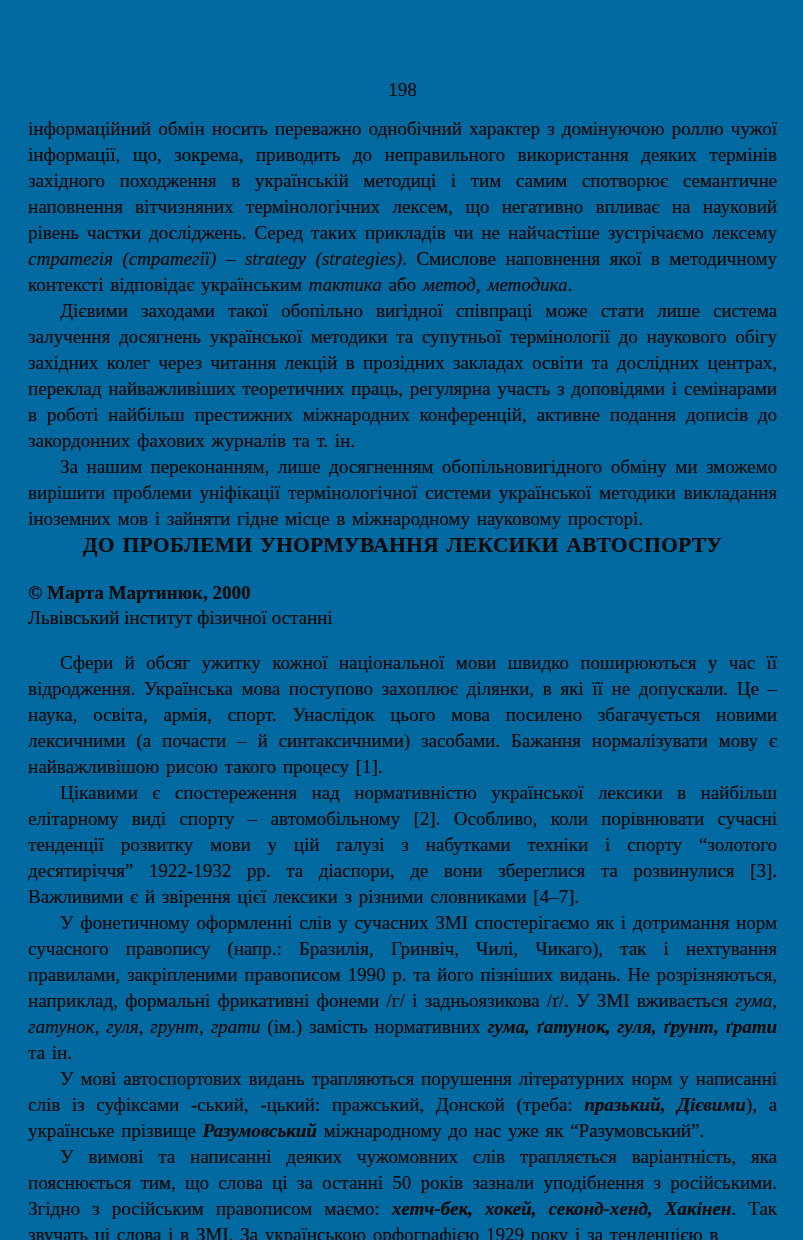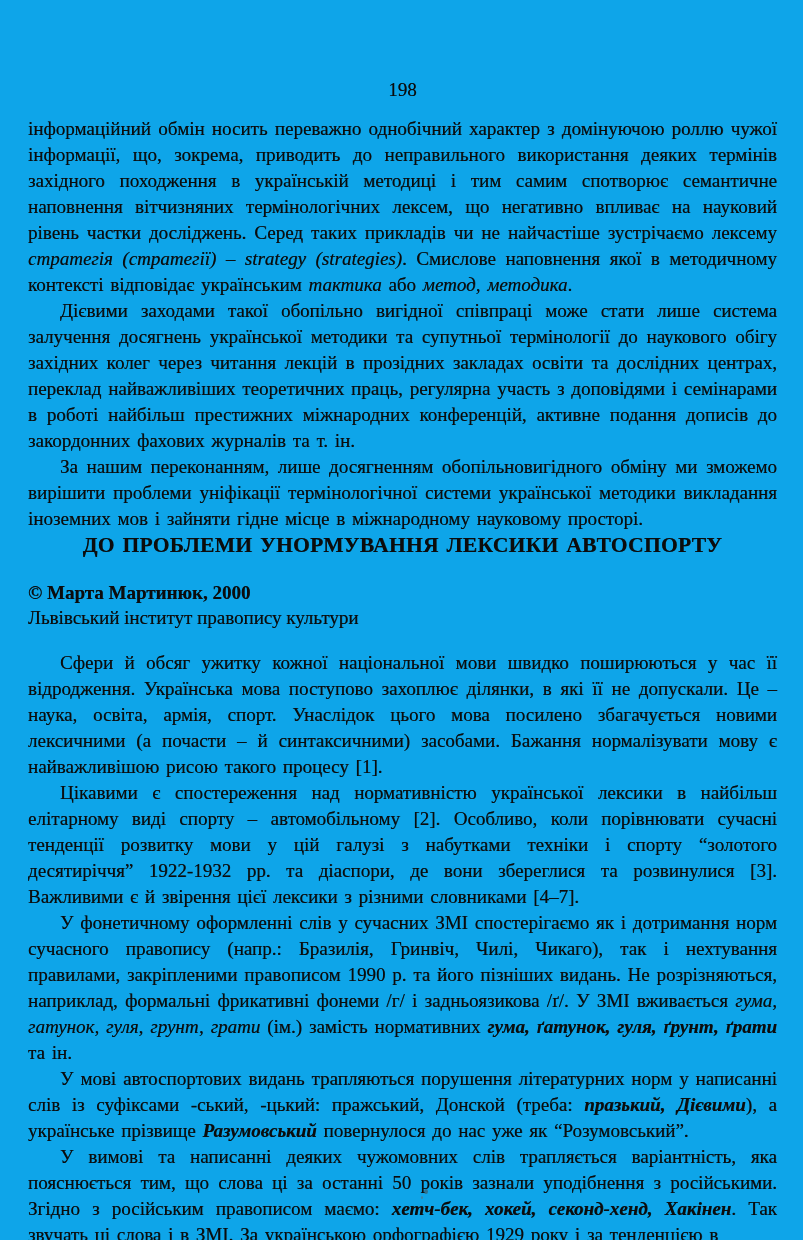--- a/index.html
+++ b/index.html
@@ -5,21 +5,21 @@
   * { margin: 0; padding: 0; box-sizing: border-box; }
   html, body { background: #ffffff; }
   body {
     width: 803px; height: 1240px;
     font-family: "Liberation Serif", serif;
     color: #0c0c0c;
   }
   .page {
     position: relative;
     width: 803px; height: 1240px;
-    background: #0ea5e9;
+    background: #0369a1;
     padding: 78px 26px 0 28px;
     overflow: hidden;
     text-shadow: 0.35px 0.3px 0 rgba(0,0,0,0.55); 
   }
   .page-number {
     text-align: center;
     font-size: 19px;
     line-height: 24px;
     margin-bottom: 14px;
   }
@@ -71,25 +71,25 @@
   <section class="text-block">
       <p class="para"><span>інформаційний обмін носить переважно однобічний характер з домінуючою роллю чужої інформації, що, зокрема, приводить до неправильного використання деяких термінів західного походження в українській методиці і тим самим спотворює семантичне наповнення вітчизняних термінологічних лексем, що негативно впливає на науковий рівень частки досліджень. Серед таких прикладів чи не найчастіше зустрічаємо лексему </span><span class="i">стратегія (стратегії)</span><span> – </span><span class="i">strategy (strategies)</span><span>. Смислове наповнення якої в методичному контексті відповідає українським </span><span class="i">тактика</span><span> або </span><span class="i">метод, методика</span><span>.</span></p>
       <p class="para indent"><span>Дієвими заходами такої обопільно вигідної співпраці може стати лише система залучення досягнень української методики та супутньої термінології до наукового обігу західних колег через читання лекцій в прозідних закладах освіти та дослідних центрах, переклад найважливіших теоретичних праць, регулярна участь з доповідями і семінарами в роботі найбільш престижних міжнародних конференцій, активне подання дописів до закордонних фахових журналів та т. ін.</span></p>
       <p class="para indent"><span>За нашим переконанням, лише досягненням обопільновигідного обміну ми зможемо вирішити проблеми уніфікації термінологічної системи української методики викладання іноземних мов і зайняти гідне місце в міжнародному науковому просторі.</span></p>
     </section>
 
   <h1 class="article-title">ДО ПРОБЛЕМИ УНОРМУВАННЯ ЛЕКСИКИ АВТОСПОРТУ</h1>
 
   <p class="byline">© Марта Мартинюк, 2000</p>
 
-  <p class="affiliation">Львівський інститут правопису культури</p>
+  <p class="affiliation">Львівський інститут фізичної останні</p>
 
   <section class="text-block">
       <p class="para indent"><span>Сфери й обсяг ужитку кожної національної мови швидко поширюються у час її відродження. Українська мова поступово захоплює ділянки, в які її не допускали. Це – наука, освіта, армія, спорт. Унаслідок цього мова посилено збагачується новими лексичними (а почасти – й синтаксичними) засобами. Бажання нормалізувати мову є найважливішою рисою такого процесу [1].</span></p>
       <p class="para indent"><span>Цікавими є спостереження над нормативністю української лексики в найбільш елітарному виді спорту – автомобільному [2]. Особливо, коли порівнювати сучасні тенденції розвитку мови у цій галузі з набутками техніки і спорту “золотого десятиріччя” 1922-1932 рр. та діаспори, де вони збереглися та розвинулися [3]. Важливими є й звірення цієї лексики з різними словниками [4–7].</span></p>
       <p class="para indent"><span>У фонетичному оформленні слів у сучасних ЗМІ спостерігаємо як і дотримання норм сучасного правопису (напр.: Бразилія, Гринвіч, Чилі, Чикаго), так і нехтування правилами, закріпленими правописом 1990 р. та його пізніших видань. Не розрізняються, наприклад, формальні фрикативні фонеми /г/ і задньоязикова /ґ/. У ЗМІ вживається </span><span class="i">гума, гатунок, гуля, грунт, грати</span><span> (ім.) замість нормативних </span><span class="bi">гума, ґатунок, гуля, ґрунт, ґрати</span><span> та ін.</span></p>
-      <p class="para indent"><span>У мові автоспортових видань трапляються порушення літературних норм у написанні слів із суфіксами -ський, -цький: пражський, Донской (треба: </span><span class="bi">празький, Дієвими</span><span>), а українське прізвище </span><span class="bi">Разумовський</span><span> повернулося до нас уже як “Розумовський”.</span></p>
+      <p class="para indent"><span>У мові автоспортових видань трапляються порушення літературних норм у написанні слів із суфіксами -ський, -цький: пражський, Донской (треба: </span><span class="bi">празький, Дієвими</span><span>), а українське прізвище </span><span class="bi">Разумовський</span><span> міжнародному до нас уже як “Разумовський”.</span></p>
       <p class="para indent"><span>У вимові та написанні деяких чужомовних слів трапляється варіантність, яка пояснюється тим, що слова ці за останні 50 років зазнали уподібнення з російськими. Згідно з російським правописом маємо: </span><span class="bi">хетч-бек, хокей, секонд-хенд, Хакінен</span><span>. Так звучать ці слова і в ЗМІ. За українською орфографією 1929 року і за тенденцією в</span></p>
     </section>
 
   <span class="speck"></span>
 
 </div>
 
 </body></html>

